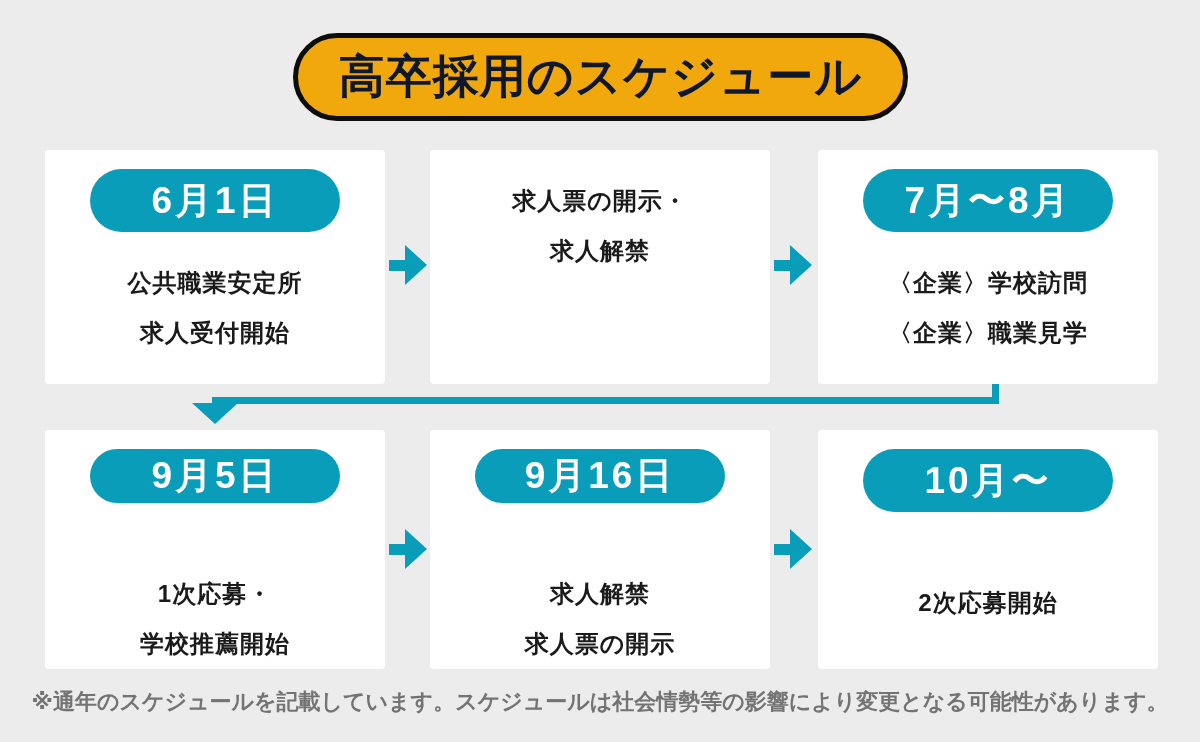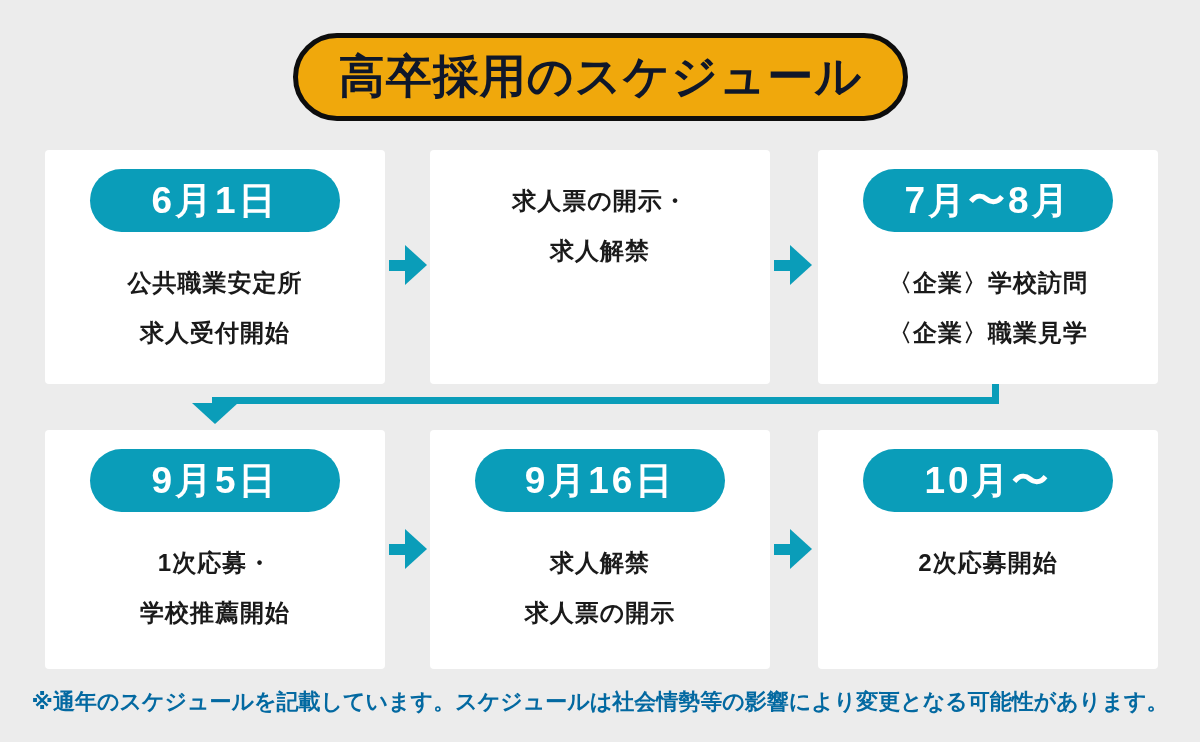--- a/index.html
+++ b/index.html
@@ -40,21 +40,21 @@
   .card {
     position: absolute;
     width: 340px;
     background: #FFFFFF;
     border-radius: 4px;
     display: flex;
     flex-direction: column;
     align-items: center;
   }
   .card.row1 { top: 150px; height: 234px; }
-  .card.row2 { top: 430px; height: 239px; }
+  .card.row2 { top: 430px; height: 239px; gap: 40px; }
   .card.col1 { left: 45px; }
   .card.col2 { left: 430px; }
   .card.col3 { left: 818px; }
   .pill {
     margin-top: 19px;
     width: 250px;
     height: 63px;
     background: #0A9DB9;
     border-radius: 32px;
     display: flex;
@@ -131,21 +131,21 @@
     border-top: 21px solid #0A9DB9;
   }
   .footnote {
     position: absolute;
     left: 0;
     top: 687px;
     width: 1200px;
     text-align: center;
     font-size: 22px;
     font-weight: 600;
-    color: #0369a1;
+    color: #737373;
     letter-spacing: 0px;
     white-space: nowrap;
   }
 </style>
 </head>
 <body>
 
 <div class="canvas">
 
   <div class="title-badge">

